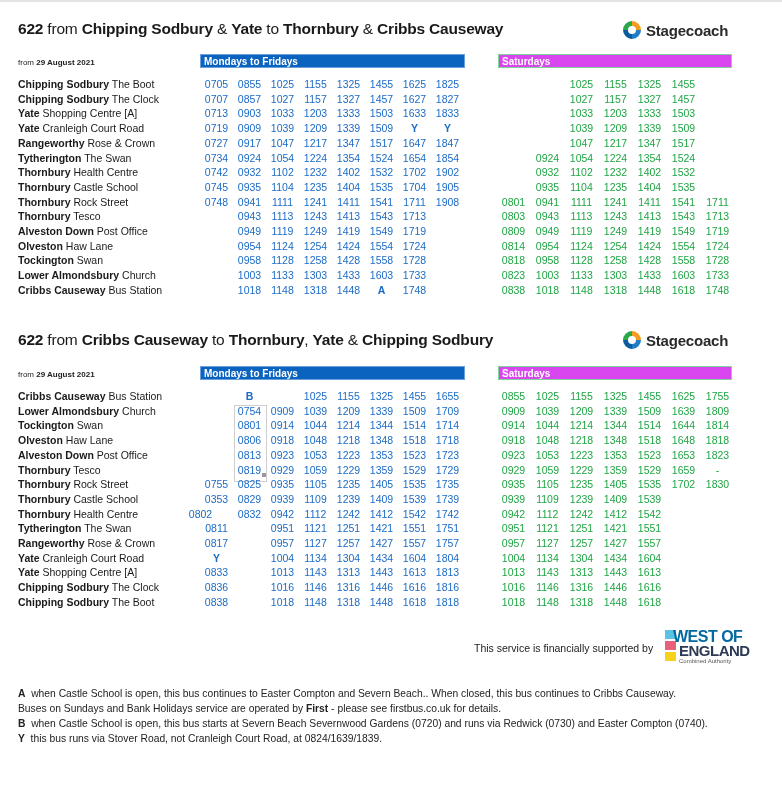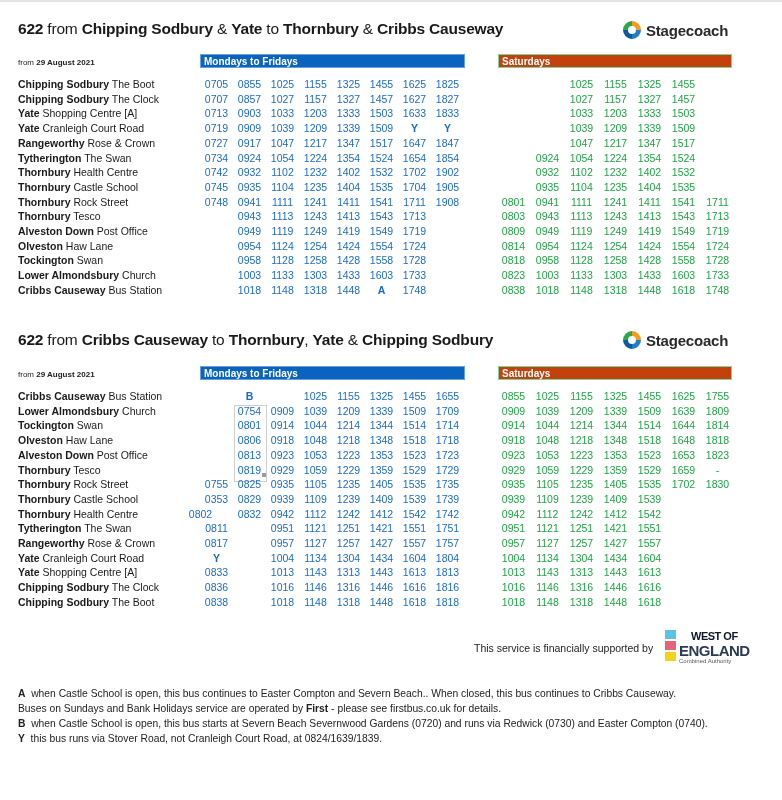--- a/index.html
+++ b/index.html
@@ -13,37 +13,37 @@
 
   .logo { position: absolute; left: 621px; display: flex; align-items: center; gap: 3px; }
   .logo-mark { width: 22px; height: 22px; position: relative; }
   .logo-text { font-size: 15px; font-weight: bold; color: #2a2a2a; letter-spacing: -0.2px; }
 
   .from { position: absolute; left: 18px; font-size: 8px; color: #222; }
   .from b { font-weight: bold; }
 
   .day-bar { position: absolute; height: 14px; color: #fff; font-size: 10px; font-weight: bold; padding-left: 3px; line-height: 14px; }
   .bar-mf { left: 200px; width: 265px; background: #0b63c0; border: 1px solid #6aa0dc; }
-  .bar-sat { left: 498px; width: 234px; background: #c2410c; border: 1px solid #7fd497; }
+  .bar-sat { left: 498px; width: 234px; background: #d946ef; border: 1px solid #7fd497; }
 
   .row { position: absolute; left: 0; width: 782px; height: 15px; }
   .stop { position: absolute; left: 18px; font-size: 10.5px; white-space: nowrap; line-height: 15px; }
   .stop b { font-weight: bold; }
   .t { position: absolute; font-size: 10.5px; line-height: 15px; width: 33px; text-align: center; }
   .mf { color: #1b6bc6; }
   .sat { color: #1fa544; }
   .t.note { font-weight: bold; }
 
   .bbox { position: absolute; border: 1px solid #cfcfcf; }
   .bbox-handle { position: absolute; width: 4px; height: 4px; background: #9a9a9a; }
 
   .support { position: absolute; left: 474px; top: 642px; font-size: 10.5px; color: #222; }
   .woe { position: absolute; left: 665px; top: 630px; }
   .woe .sq { position: absolute; left: 0; width: 11px; height: 9px; }
-  .woe .w1 { position: absolute; left: 26px; top: -1px; font-size: 11px; font-weight: bold; color: #0f172a; letter-spacing: -0.5px; white-space: nowrap; line-height: 15px; }
+  .woe .w1 { position: absolute; left: 8px; top: -1px; font-size: 16px; font-weight: bold; color: #0369a1; letter-spacing: -0.5px; white-space: nowrap; line-height: 15px; }
   .woe .w2 { position: absolute; left: 14px; top: 13px; font-size: 15px; font-weight: bold; color: #2d3a55; letter-spacing: -0.5px; white-space: nowrap; line-height: 15px; }
   .woe .w3 { position: absolute; left: 14px; top: 28px; font-size: 6px; color: #555; white-space: nowrap; }
 
   .notes { position: absolute; left: 18px; top: 686px; font-size: 10.3px; color: #222; line-height: 15px; }
   .notes div { white-space: nowrap; }
   .notes b { font-weight: bold; }
 </style>
 </head>
 <body>
 

